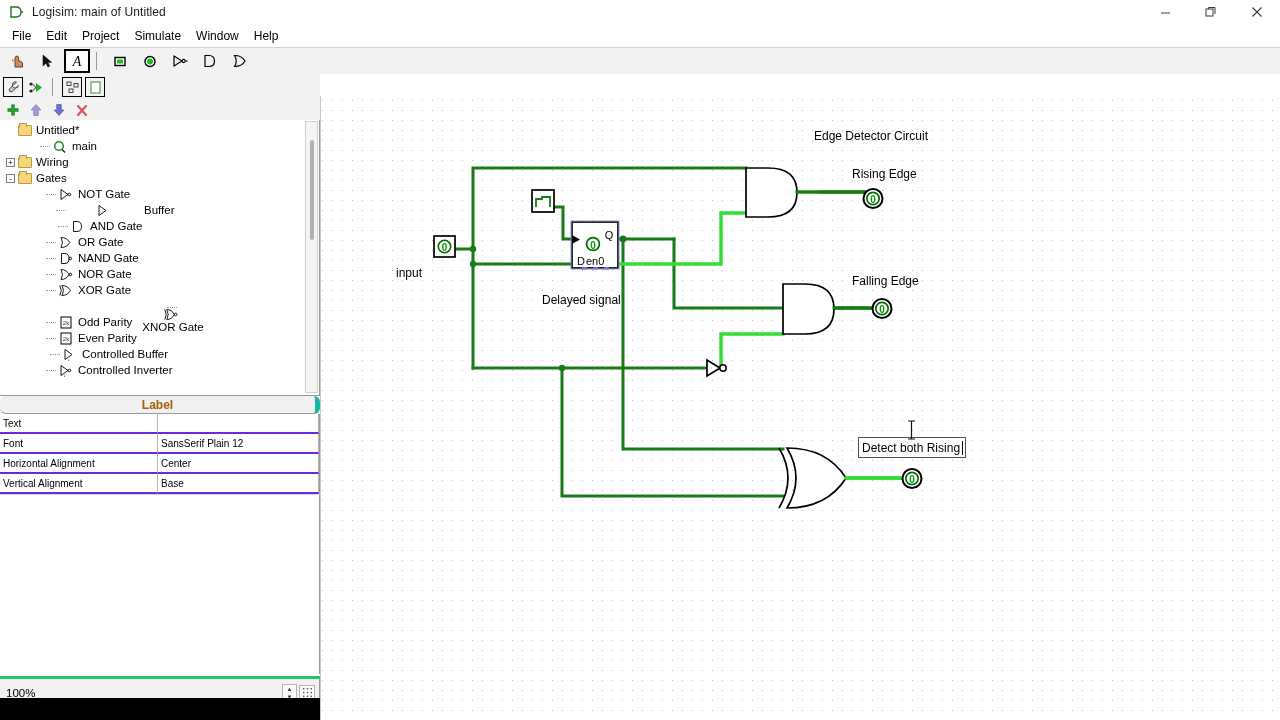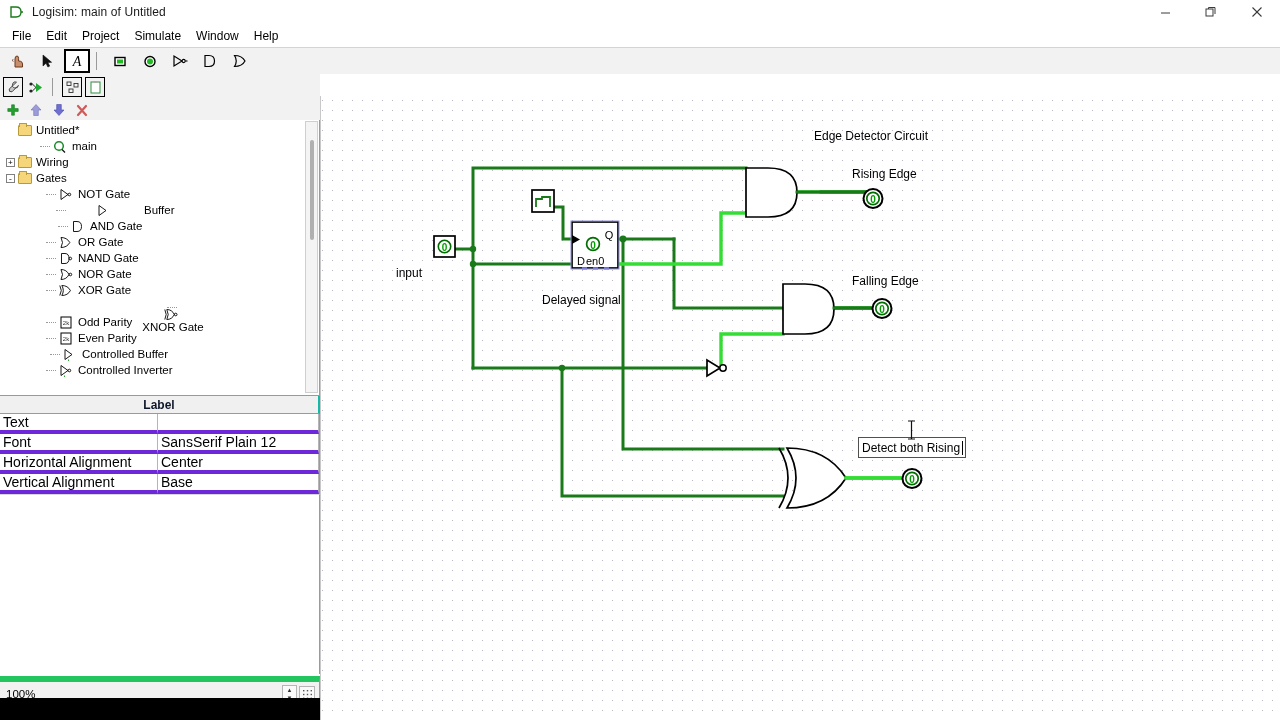--- a/index.html
+++ b/index.html
@@ -142,52 +142,52 @@
   }
   #tree-scroll .thumb {
     position: absolute; left: 4px; top: 18px; width: 4px; height: 100px;
     background: #b0b0b0; border-radius: 2px;
   }
 
   
   #attr-header {
     position: absolute; left: 0; top: 396px; width: 320px; height: 18px;
     background: #f0f0f0; border-bottom: 1px solid #9a9a9a;
-    border-right: 2px solid #14b8a6;
+    border-right: 5px solid #14b8a6;
     display: flex; align-items: center; justify-content: center;
-    font-size: 12px; font-weight: bold; color: #0f172a;
+    font-size: 12px; font-weight: bold; color: #a16207; border-radius: 6px;
   }
   #attr-table {
     position: absolute; left: 0; top: 414px; width: 320px; height: 80px;
     border-right: 1px solid #9a9a9a;
   }
   .arow { display: flex; height: 20px; }
   .acell-k, .acell-v {
-    font-size: 14px; color: #000;
+    font-size: 10px; color: #000;
     display: flex; align-items: center;
     padding-left: 3px;
-    border-bottom: 4px solid #6d28d9;
+    border-bottom: 2px solid #6d28d9;
     border-right: 1px solid #b5b5b5;
     background: #ffffff;
     overflow: hidden; white-space: nowrap;
   }
   .acell-k { width: 158px; }
   .acell-v { width: 161px; }
   #attr-blank {
     position: absolute; left: 0; top: 494px; width: 320px; height: 180px;
     background: #ffffff;
     border-right: 1px solid #9a9a9a;
     border-top: 1px solid #d8d8d8;
   }
 
   
   #zoombar {
     position: absolute; left: 0; top: 676px; width: 320px; height: 30px;
     background: #f2f2f2;
-    border-top: 6px solid #22c55e; border-right: 1px solid #9a9a9a;
+    border-top: 3px solid #22c55e; border-right: 1px solid #9a9a9a;
     display: flex; align-items: center;
   }
   #zoombar .zval {
     flex: 1; font-size: 11.5px; color: #000; padding-left: 6px;
   }
   #zoombar .spin {
     width: 15px; height: 18px; margin-right: 2px;
     display: flex; flex-direction: column; align-items: center;
     justify-content: space-around;
     border: 1px solid #b5b5b5; background: #fafafa;

